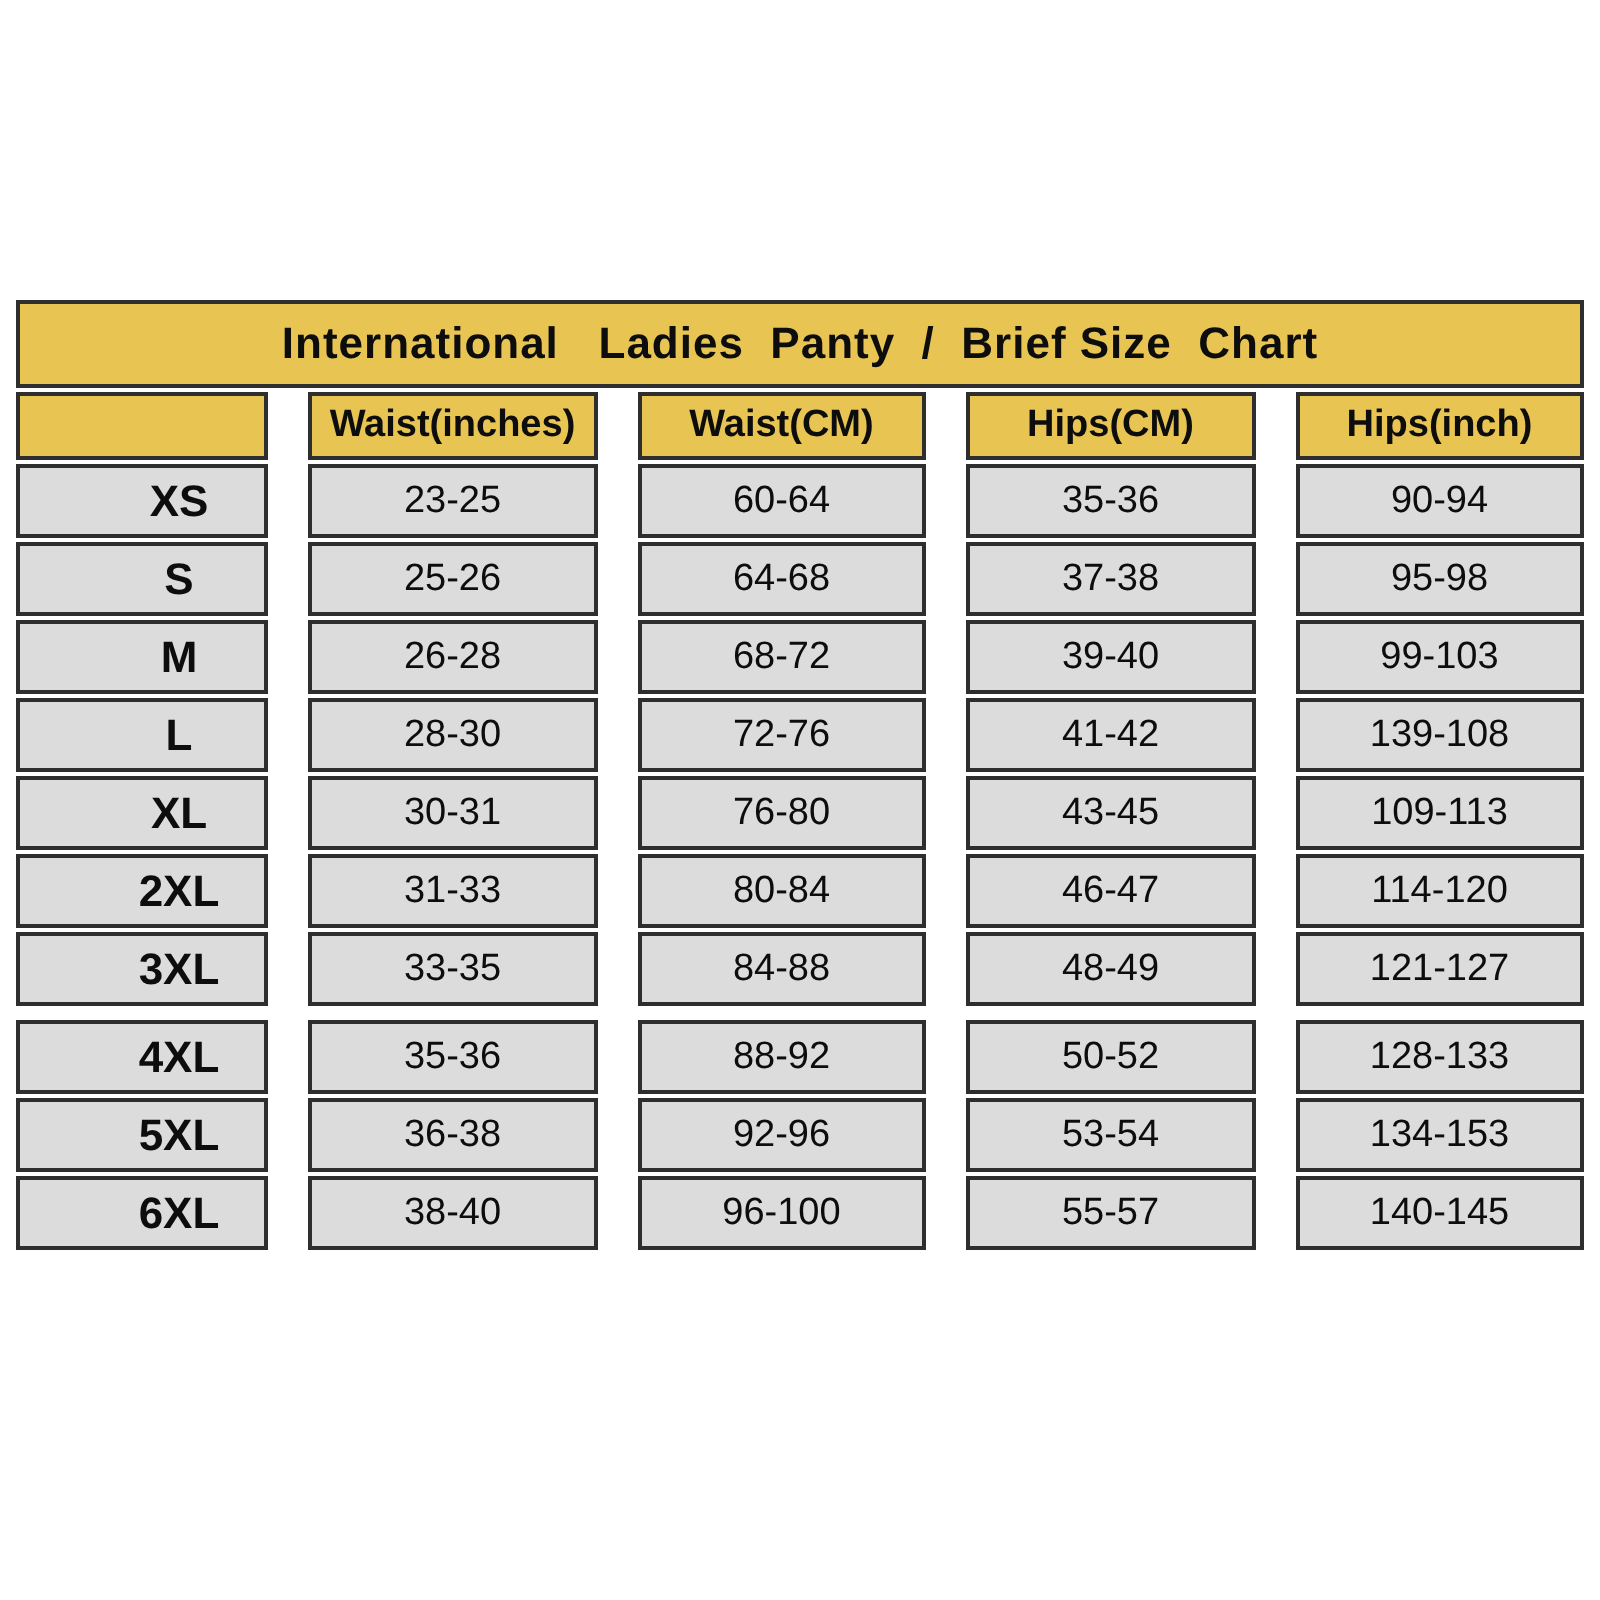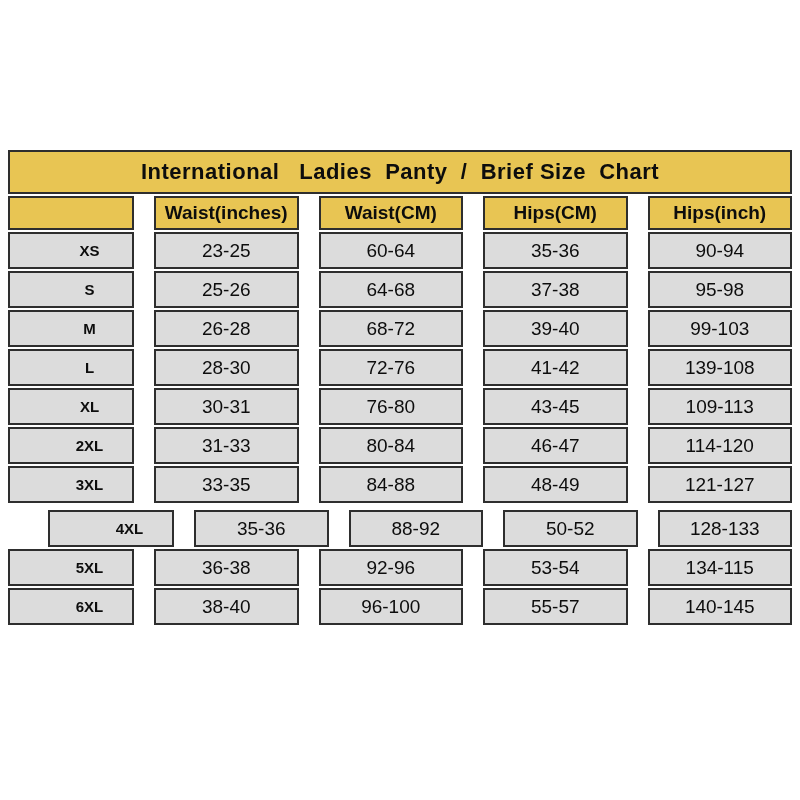--- a/index.html
+++ b/index.html
@@ -54,24 +54,24 @@
     font-size: 19px;
     font-weight: bold;
   }
   .data-row .cell {
     height: 37px;
     font-size: 19px;
     font-weight: normal;
   }
   .data-row .size-label {
     font-weight: bold;
-    font-size: 15px;
+    font-size: 22px;
     padding-left: 37px;
   }
-  .section-break { margin-top: 7px; margin-left: 40px; }
+  .section-break { margin-top: 7px; }
 </style>
 </head>
 <body>
 
 <div class="page">
   <div class="size-chart">
 
     <div class="cell gold title-row">International   Ladies  Panty  /  Brief Size  Chart</div>
 
     <div class="row header-row">
@@ -144,21 +144,21 @@
       <div class="cell gray">88-92</div>
       <div class="cell gray">50-52</div>
       <div class="cell gray">128-133</div>
     </div>
 
     <div class="row data-row">
       <div class="cell gray col-size size-label">5XL</div>
       <div class="cell gray">36-38</div>
       <div class="cell gray">92-96</div>
       <div class="cell gray">53-54</div>
-      <div class="cell gray">134-115</div>
+      <div class="cell gray">134-153</div>
     </div>
 
     <div class="row data-row">
       <div class="cell gray col-size size-label">6XL</div>
       <div class="cell gray">38-40</div>
       <div class="cell gray">96-100</div>
       <div class="cell gray">55-57</div>
       <div class="cell gray">140-145</div>
     </div>
 

